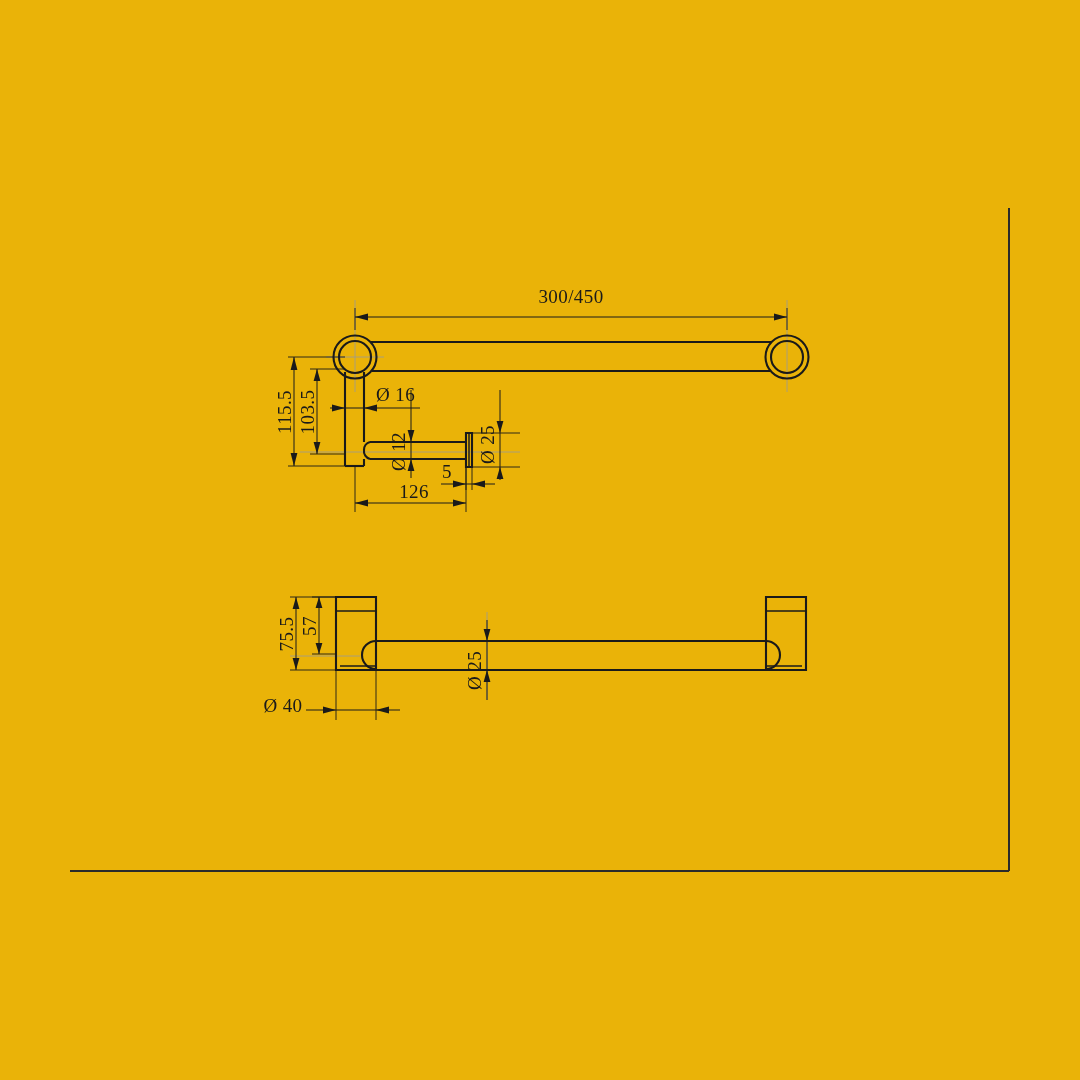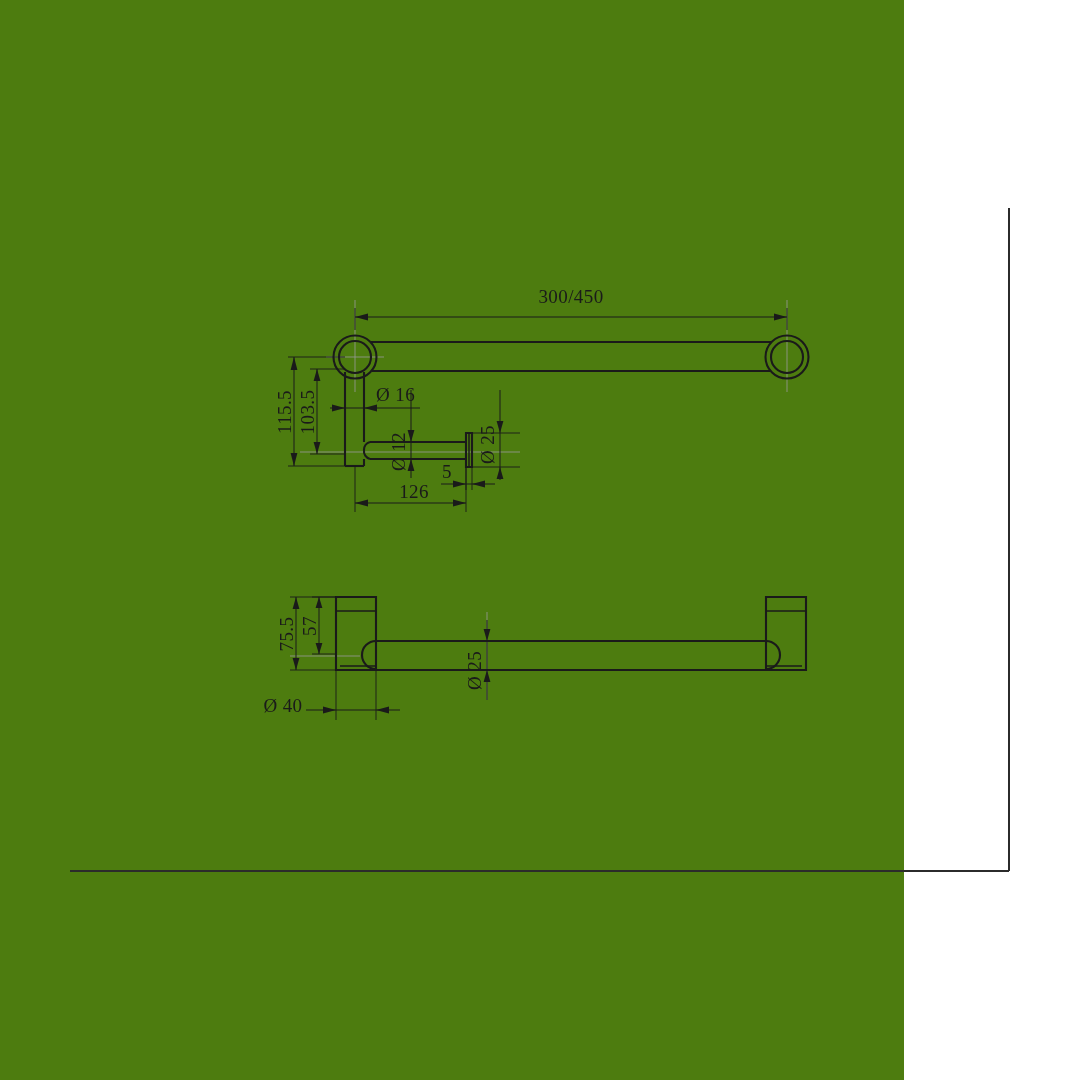--- a/index.html
+++ b/index.html
@@ -8,23 +8,23 @@
     background: #ffffff;
   }
   body {
     width: 1080px;
     height: 1080px;
     font-family: "Liberation Serif", serif;
     overflow: hidden;
   }
   #sheet {
     position: relative;
-    width: 904px;
+    width: 1080px;
     height: 1080px;
-    background: #4d7c0f;
+    background: #eab308;
   }
   svg#drawing {
     display: block;
     width: 1080px;
     height: 1080px;
   }
   .part-outline {
     fill: none;
     stroke: #1a1a1a;
     stroke-width: 2.1;

